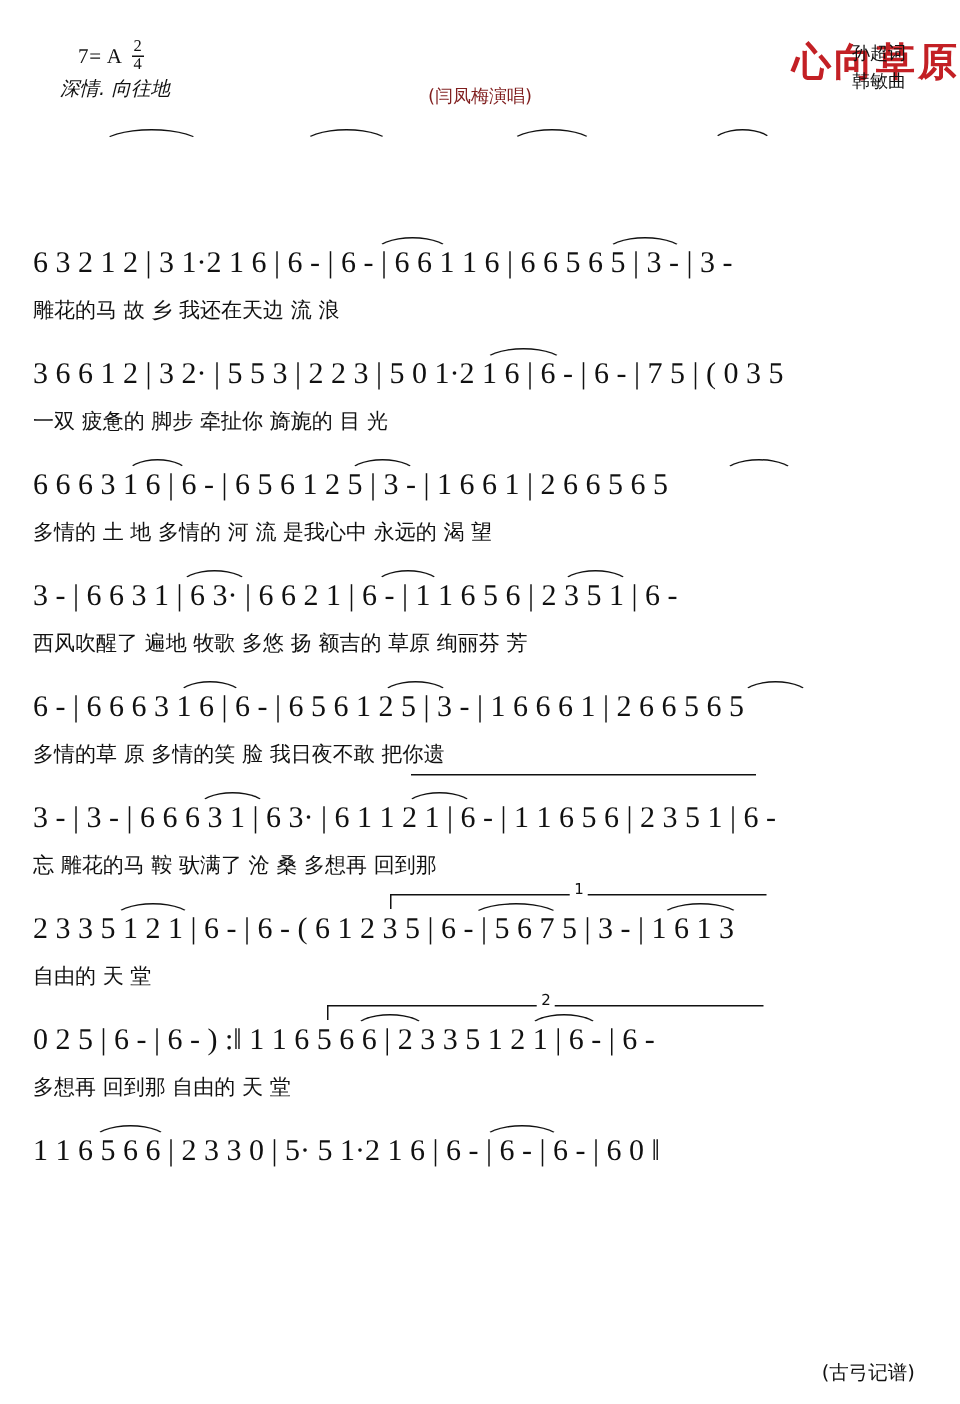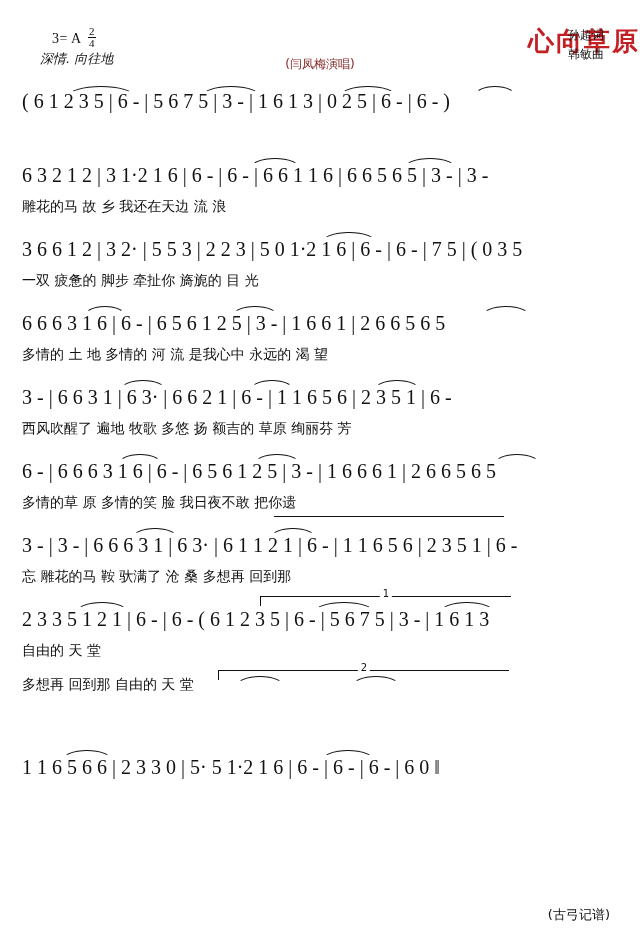--- a/index.html
+++ b/index.html
@@ -91,39 +91,38 @@
     font-size:13px;font-family:"DejaVu Sans",sans-serif;
   }
 </style>
 </head>
 <body>
 
 <div class="sheet">
 
   <div class="header">
     <div class="key-sig">
-      <span>3= A</span>
+      <span>7= A</span>
       <span class="frac">
         <span class="num">2</span>
         <span class="den">4</span>
       </span>
     </div>
     <div class="mood">深情. 向往地</div>
     <div class="title">心向草原</div>
     <div class="subtitle">(闫凤梅演唱)</div>
     <div class="credits">
       <div>孙超词</div>
       <div>韩敏曲</div>
     </div>
   </div>
 
   <div class="body">
 
     <div class="sys">
-      <div class="notes">( 6 1 2 3 5 | 6 - | 5 6 7 5 | 3 - | 1 6 1 3 | 0 2 5 | 6 - | 6 - )</div>
       <div class="lyr"></div>
       <div class="slur" style="left:46px;top:2px;width:64px;"></div>
       <div class="slur" style="left:180px;top:2px;width:56px;"></div>
       <div class="slur" style="left:318px;top:2px;width:54px;"></div>
       <div class="slur" style="left:452px;top:2px;width:40px;"></div>
     </div>
 
     <div class="sys">
       <div class="notes">6 3 2 1 2 | 3 1·2 1 6 | 6 - | 6 - | 6 6 1 1 6 | 6 6 5 6 5 | 3 - | 3 -</div>
       <div class="lyr">雕花的马 故 乡 我还在天边 流 浪</div>
@@ -179,20 +178,21 @@
       <div class="lyr">自由的 天 堂</div>
       <div class="slur" style="left:54px;top:0px;width:50px;"></div>
       <div class="slur" style="left:292px;top:0px;width:58px;"></div>
       <div class="slur" style="left:418px;top:0px;width:52px;"></div>
     </div>
 
     <div class="sys">
       <div class="volta" style="left:196px;top:-6px;width:290px;">
         <span>2</span>
       </div>
+      <div class="notes">0 2 5 | 6 - | 6 - ) :‖ 1 1 6 5 6 6 | 2 3 3 5 1 2 1 | 6 - | 6 -</div>
       <div class="lyr">多想再 回到那 自由的 天 堂</div>
       <div class="slur" style="left:214px;top:0px;width:46px;"></div>
       <div class="slur" style="left:330px;top:0px;width:46px;"></div>
     </div>
 
     <div class="sys short">
       <div class="notes">1 1 6 5 6 6 | 2 3 3 0 | 5· 5 1·2 1 6 | 6 - | 6 - | 6 - | 6 0 ‖</div>
 
       <div class="slur" style="left:40px;top:0px;width:48px;"></div>
       <div class="slur" style="left:300px;top:0px;width:50px;"></div>

